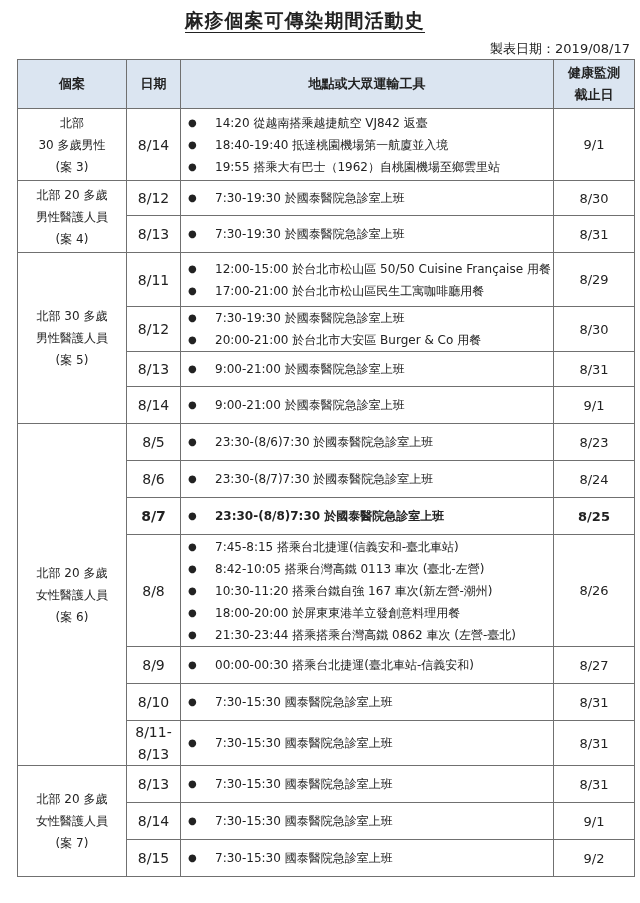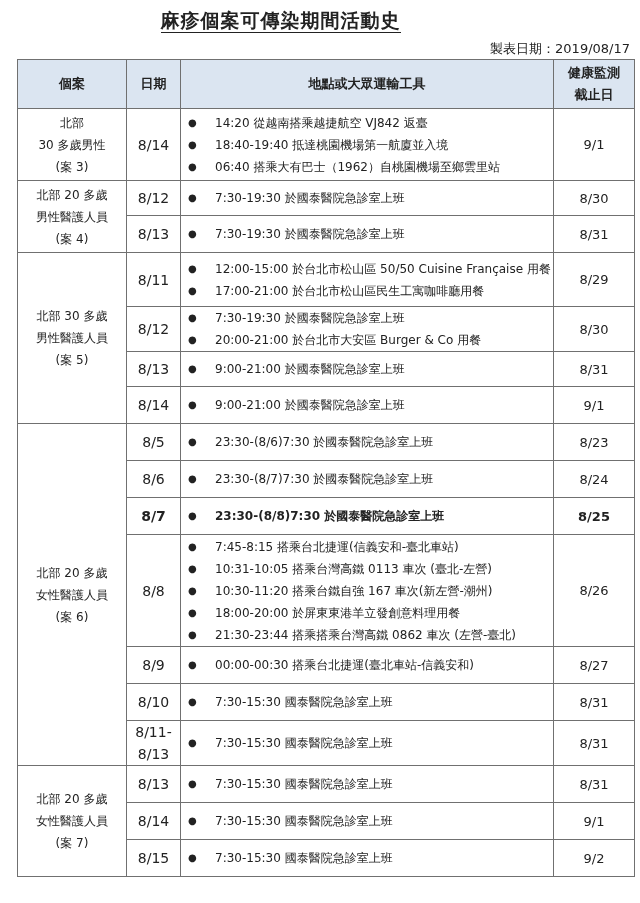--- a/index.html
+++ b/index.html
@@ -3,21 +3,21 @@
   <meta charset="utf-8">
   <style>
     html, body { margin: 0; padding: 0; background: #ffffff; }
     body {
       width: 640px; height: 903px; position: relative; overflow: hidden;
       font-family: "DejaVu Sans", "Liberation Sans", sans-serif;
       color: #222;
     }
     .title {
       position: absolute; left: 0; top: 8px; width: 561px; text-align: center;
-      font-size: 19px; font-weight: bold; letter-spacing: 1px;
+      font-size: 19px; font-weight: bold; letter-spacing: 1px; padding-left: 24px;
     }
     .title span { border-bottom: 1.5px solid #222; padding-bottom: 1px; }
     .date-made {
       position: absolute; right: 10px; top: 40px; font-size: 13px;
     }
     table.sheet {
       position: absolute; left: 17px; top: 59px; width: 617px;
       border-collapse: collapse; table-layout: fixed;
       font-size: 12px;
     }
@@ -73,21 +73,21 @@
         <td class="case" rowspan="1">
           <div>北部</div>
           <div>30 多歲男性</div>
           <div>(案 3)</div>
         </td>
         <td class="date">8/14</td>
         <td class="act">
           <ul class="acts">
             <li>14:20  從越南搭乘越捷航空 VJ842 返臺</li>
             <li>18:40-19:40  抵達桃園機場第一航廈並入境</li>
-            <li>06:40  搭乘大有巴士（1962）自桃園機場至鄉雲里站</li>
+            <li>19:55  搭乘大有巴士（1962）自桃園機場至鄉雲里站</li>
           </ul>
         </td>
         <td class="end">9/1</td>
       </tr>
       <tr style="height: 35px;">
         <td class="case" rowspan="2">
           <div>北部 20 多歲</div>
           <div>男性醫護人員</div>
           <div>(案 4)</div>
         </td>
@@ -181,21 +181,21 @@
             <li>23:30-(8/8)7:30 於國泰醫院急診室上班</li>
           </ul>
         </td>
         <td class="end">8/25</td>
       </tr>
       <tr style="height: 112px;">
         <td class="date">8/8</td>
         <td class="act">
           <ul class="acts">
             <li>7:45-8:15  搭乘台北捷運(信義安和-臺北車站)</li>
-            <li>10:31-10:05  搭乘台灣高鐵  0113 車次  (臺北-左營)</li>
+            <li>8:42-10:05  搭乘台灣高鐵  0113 車次  (臺北-左營)</li>
             <li>10:30-11:20 搭乘台鐵自強 167 車次(新左營-潮州)</li>
             <li>18:00-20:00  於屏東東港羊立發創意料理用餐</li>
             <li>21:30-23:44  搭乘搭乘台灣高鐵  0862 車次  (左營-臺北)</li>
           </ul>
         </td>
         <td class="end">8/26</td>
       </tr>
       <tr style="height: 37px;">
         <td class="date">8/9</td>
         <td class="act">

